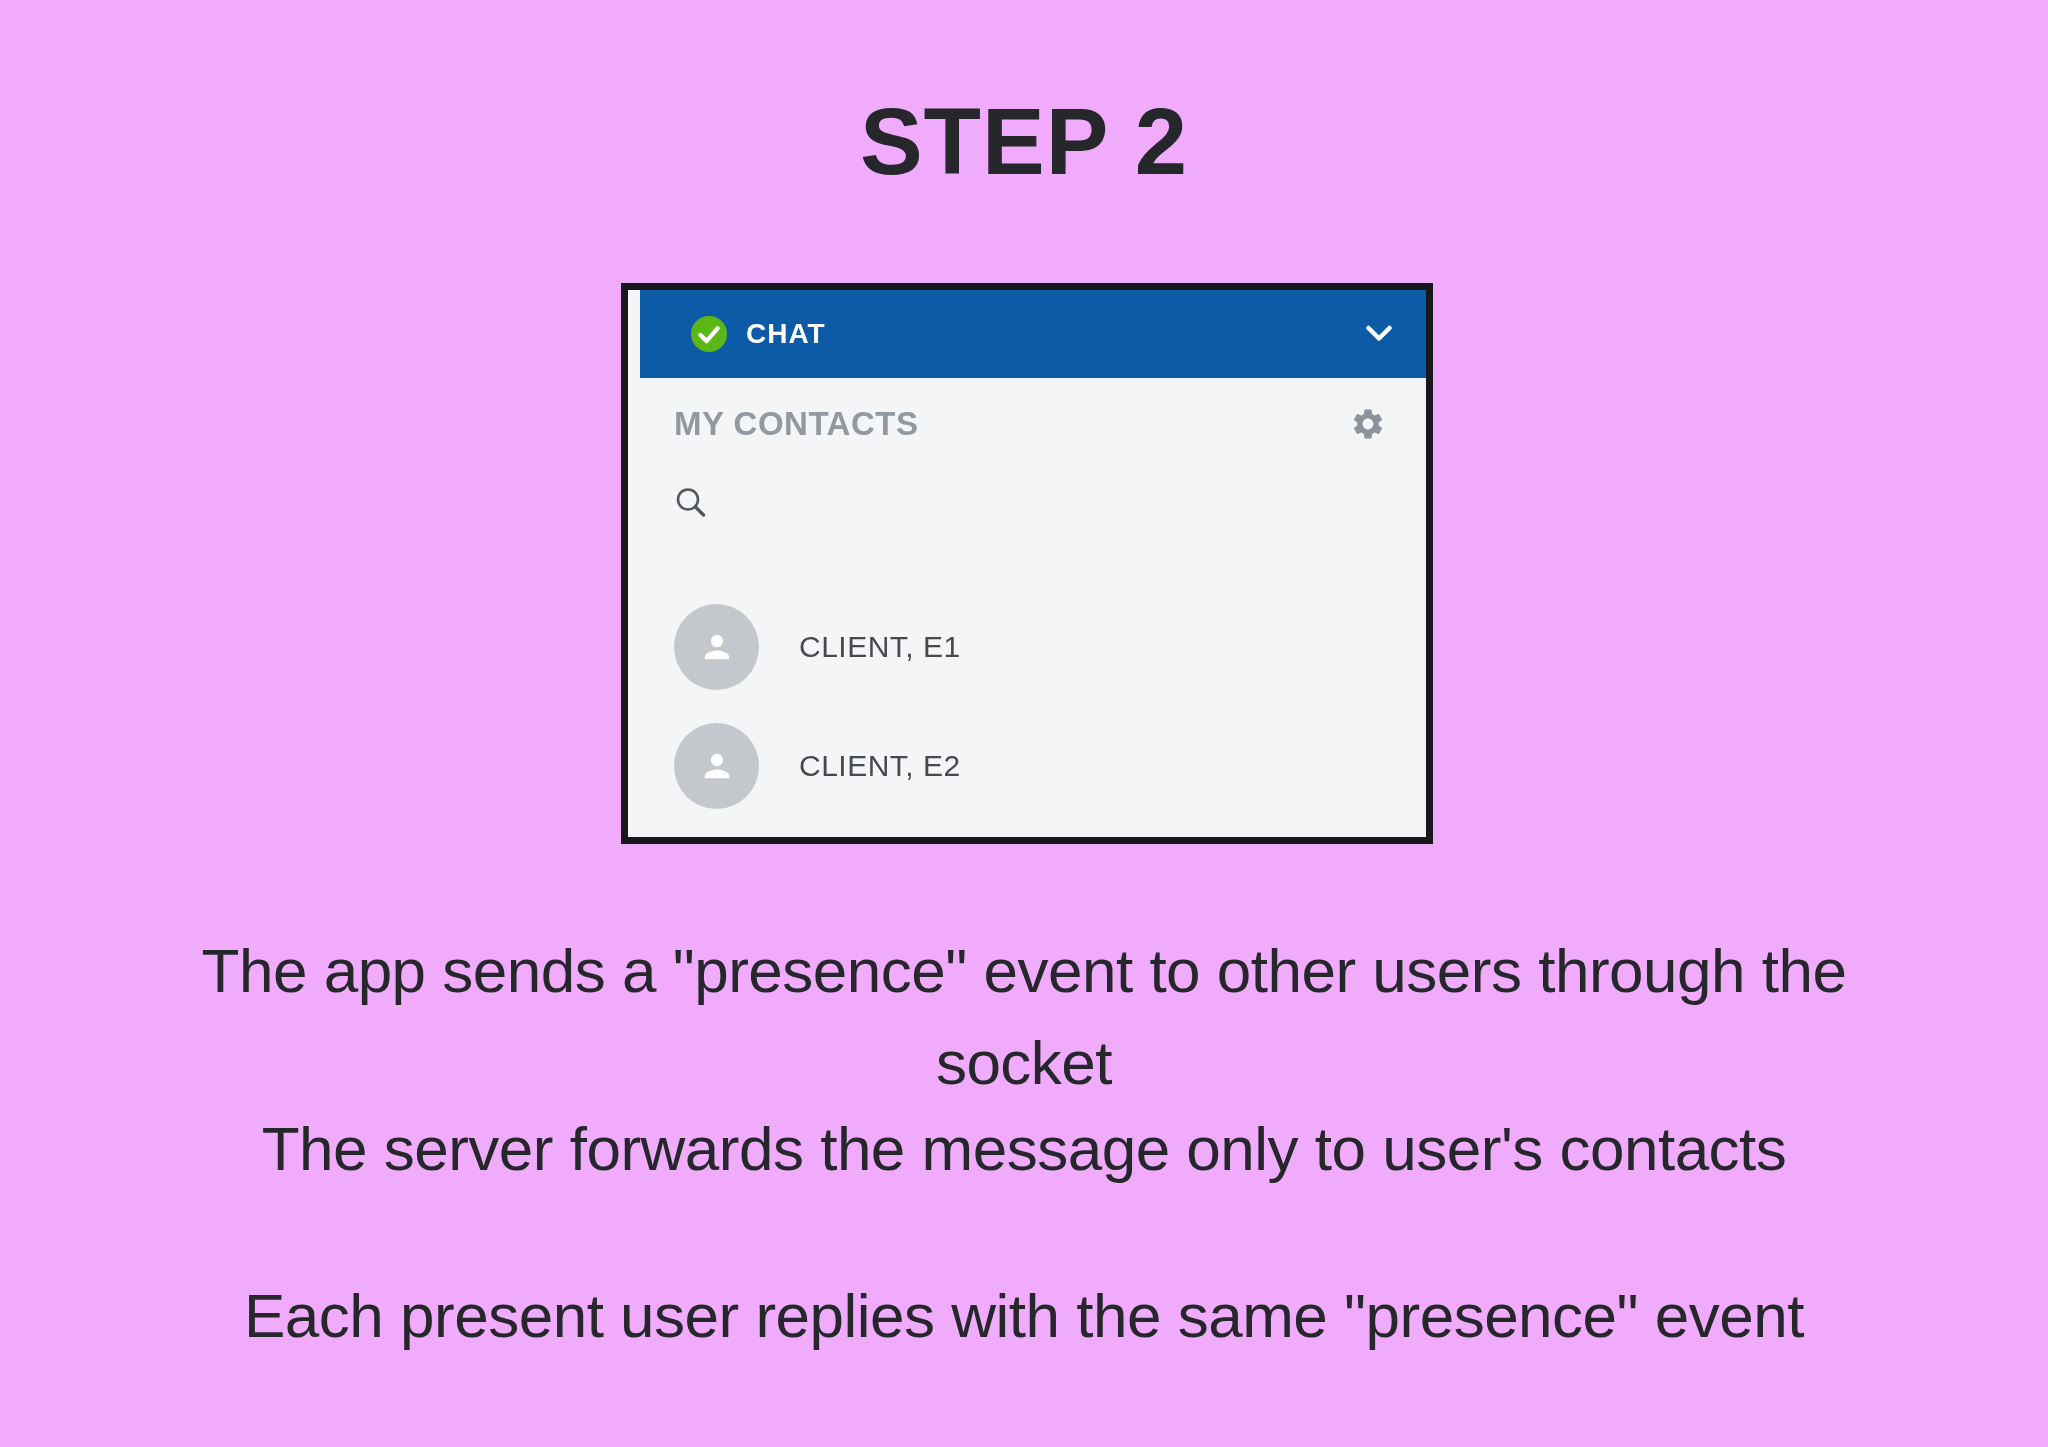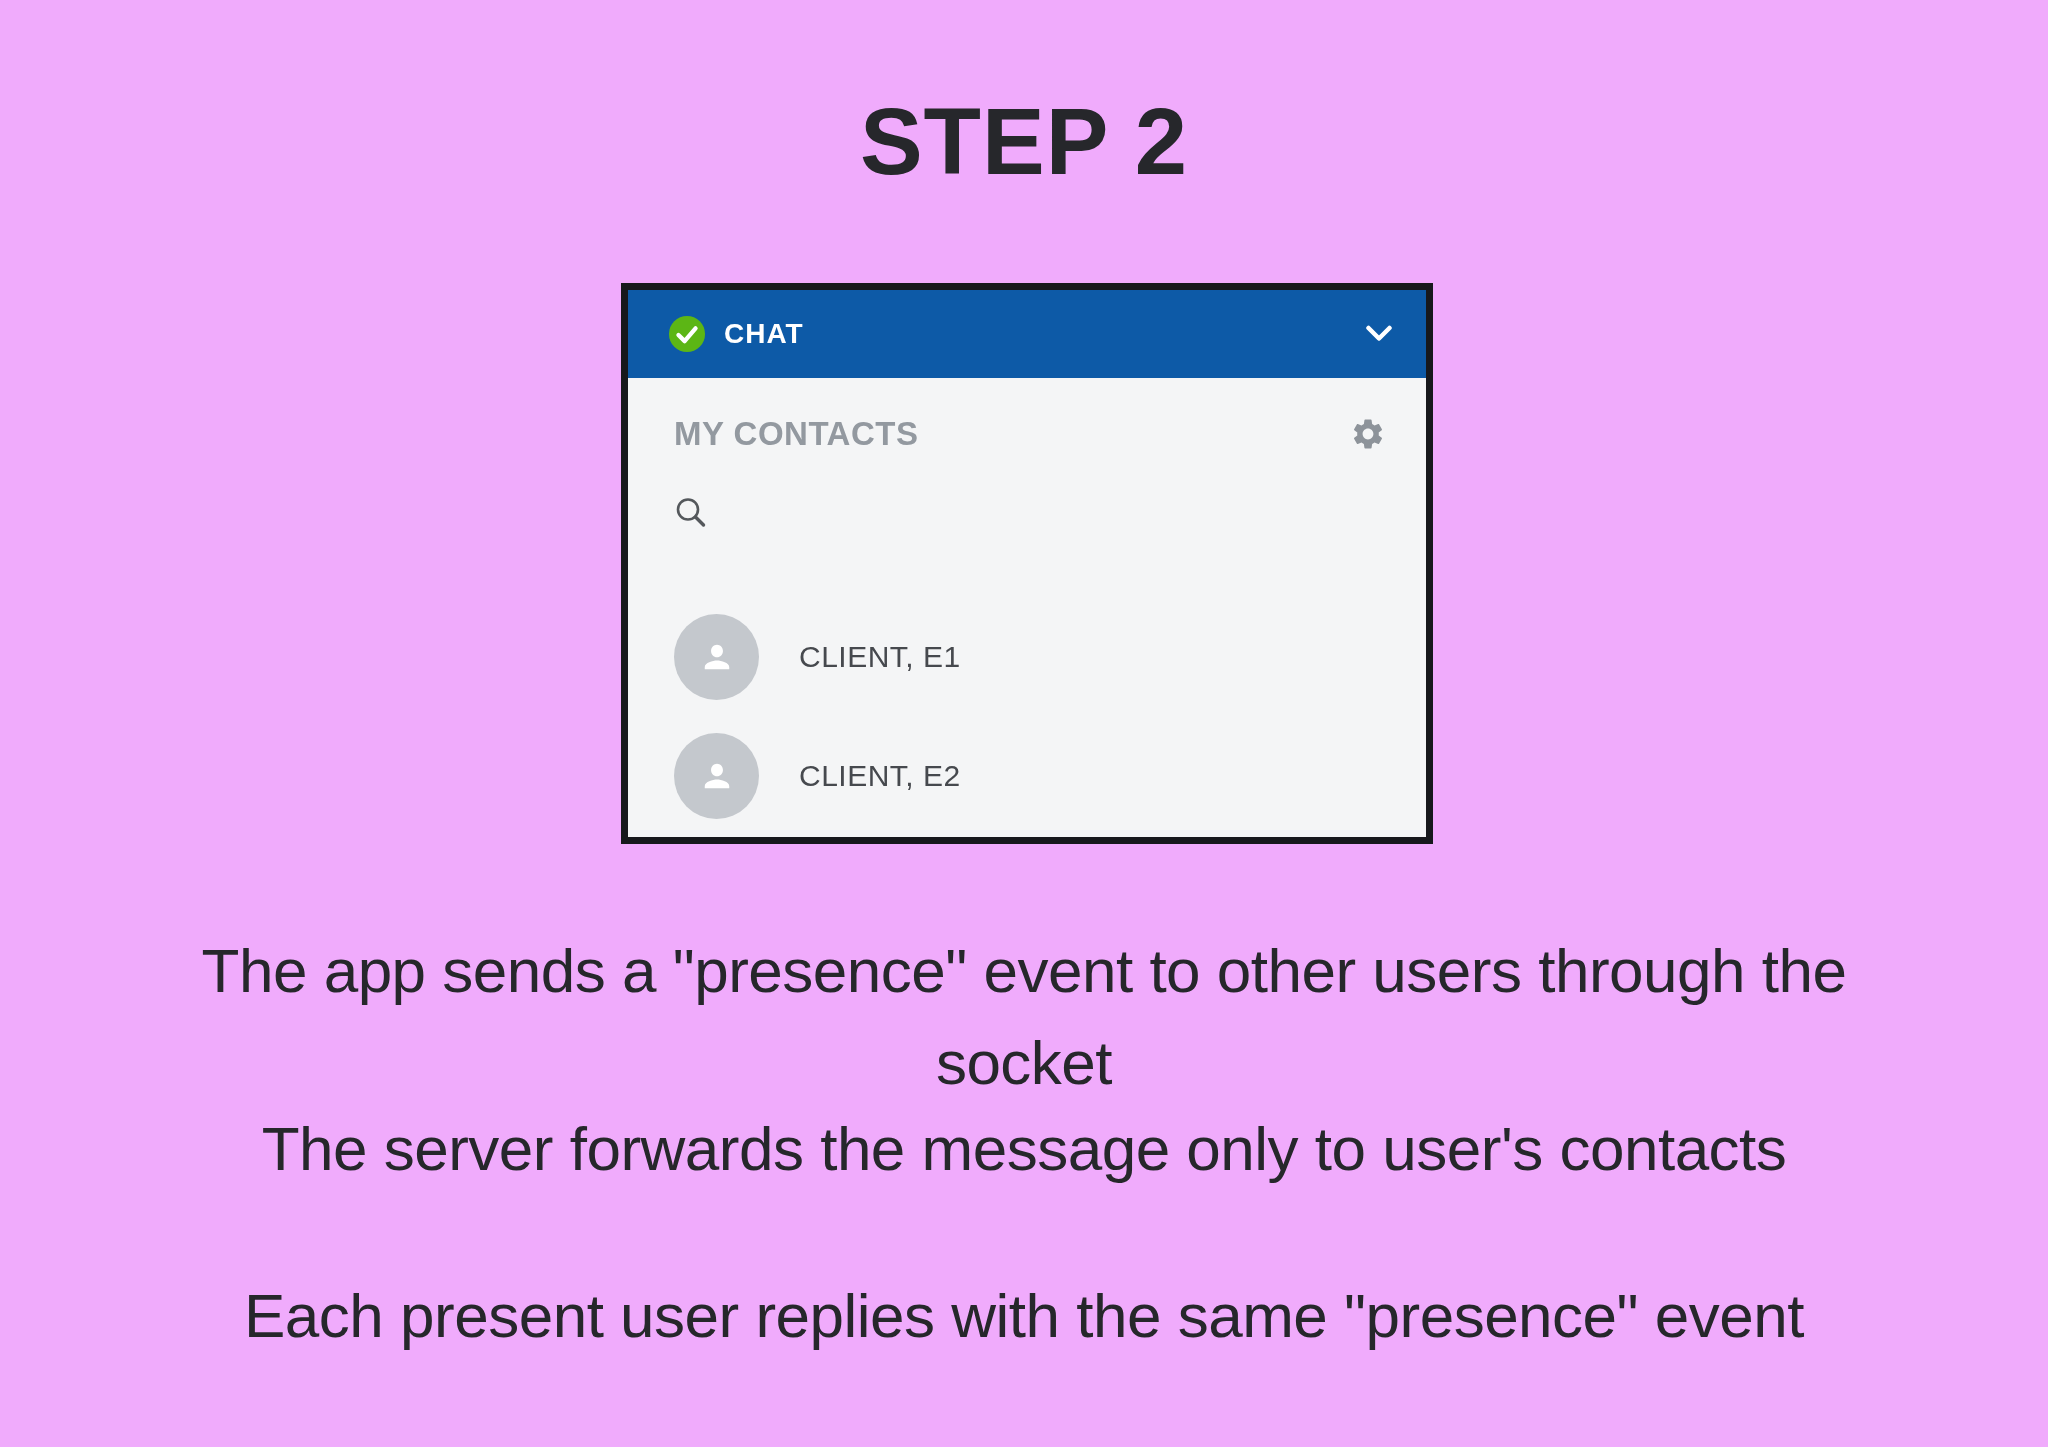--- a/index.html
+++ b/index.html
@@ -35,21 +35,22 @@
     width: 812px;
     height: 561px;
     border: 7px solid #17181c;
     background: #f4f5f6;
   }
   .chat-header {
     display: flex;
     align-items: center;
     height: 88px;
     background: #0d5aa7;
-    padding: 0 34px 0 40px;
+    padding: 0 34px 0 50px;
+    margin-left: 12px;
   }
   .status-badge {
     width: 38px;
     height: 38px;
     display: inline-flex;
     flex: 0 0 auto;
   }
   .chat-title {
     margin-left: 18px;
     color: #ffffff;
@@ -63,21 +64,21 @@
     height: 18px;
     display: inline-flex;
     cursor: pointer;
   }
 
   .chat-body {
     position: relative;
     padding: 0 40px 0 46px;
   }
   .contacts-header {
-    margin-top: 37px;
+    margin-top: 27px;
     display: flex;
     align-items: center;
     justify-content: space-between;
   }
   .contacts-heading {
     font-size: 33px;
     font-weight: 700;
     letter-spacing: 0.5px;
     color: #9399a0;
   }

